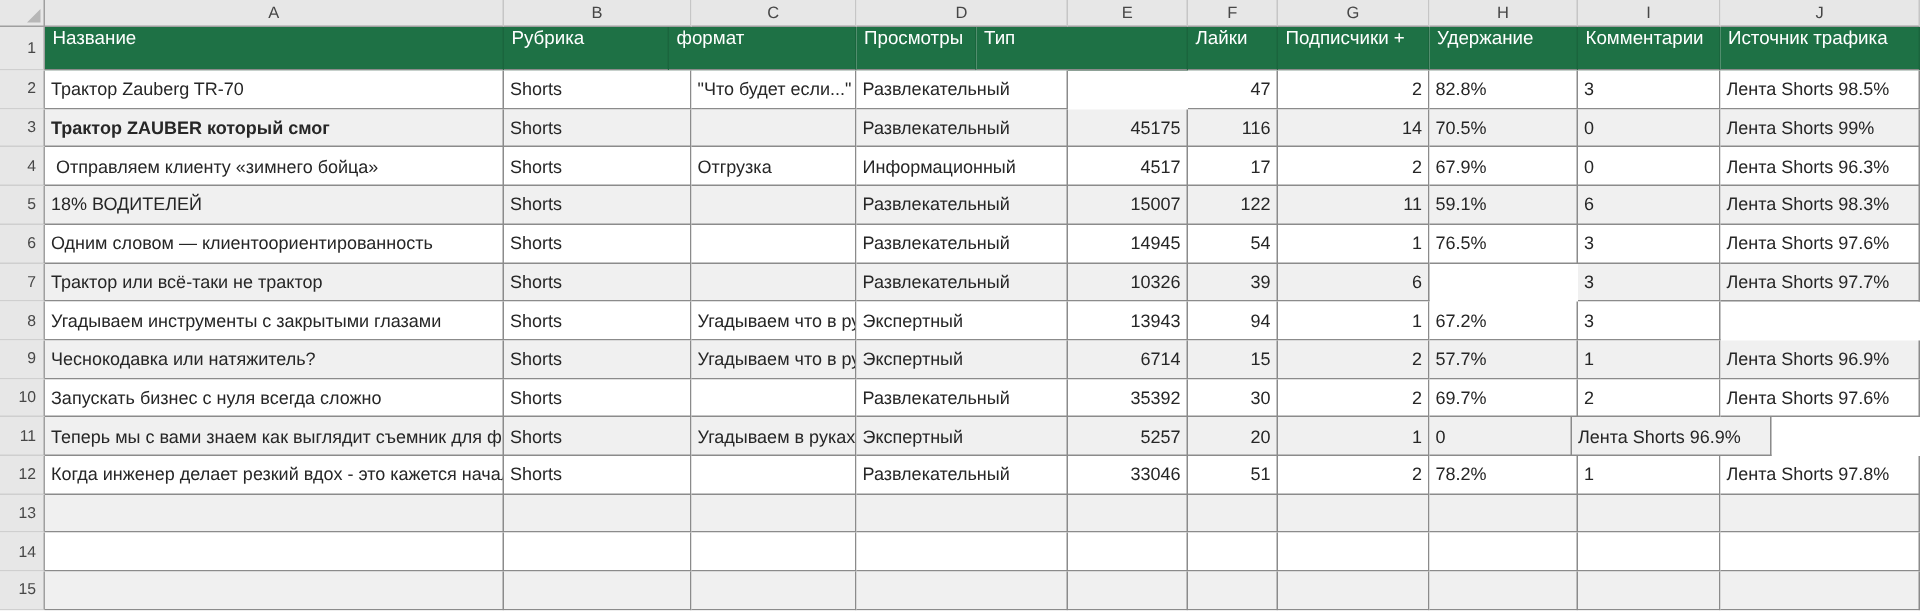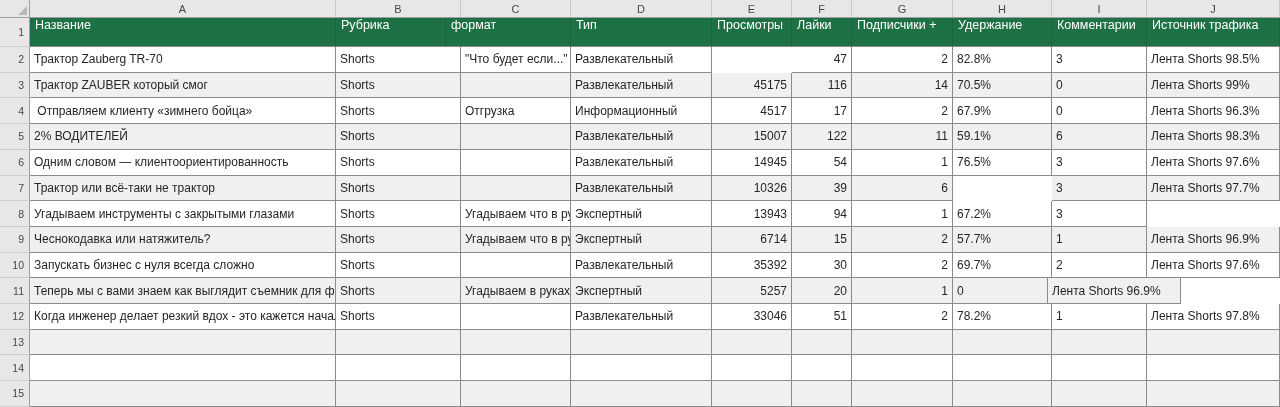--- a/index.html
+++ b/index.html
@@ -49,22 +49,22 @@
       <div class="collabel" style="width: 101px;">G</div>
       <div class="collabel" style="width: 99px;">H</div>
       <div class="collabel" style="width: 95px;">I</div>
       <div class="collabel" style="width: 133px;">J</div>
     </div>
     <div class="row hdr-row">
       <div class="rownum">1</div>
       <div class="hdr-cell" style="width: 306px;">Название</div>
       <div class="hdr-cell" style="width: 110px;">Рубрика</div>
       <div class="hdr-cell" style="width: 125px;">формат</div>
+      <div class="hdr-cell al-c" style="width: 80px;">Просмотры</div>
       <div class="hdr-cell" style="width: 141px;">Тип</div>
-      <div class="hdr-cell al-c" style="width: 80px;">Просмотры</div>
       <div class="hdr-cell al-c" style="width: 60px;">Лайки</div>
       <div class="hdr-cell al-c" style="width: 101px;">Подписчики +</div>
       <div class="hdr-cell al-c" style="width: 99px;">Удержание</div>
       <div class="hdr-cell al-c" style="width: 95px;">Комментарии</div>
       <div class="hdr-cell al-c" style="width: 133px;">Источник трафика</div>
     </div>
     <div class="row data-row">
       <div class="rownum">2</div>
       <div class="cell" style="width: 306px;">Трактор Zauberg TR-70</div>
       <div class="cell" style="width: 125px;">Shorts</div>
@@ -72,21 +72,21 @@
       <div class="cell" style="width: 141px;">Развлекательный</div>
       <div class="cell al-r" style="width: 80px; margin-top: 32px;">13466</div>
       <div class="cell al-r" style="width: 60px;">47</div>
       <div class="cell al-r" style="width: 101px;">2</div>
       <div class="cell" style="width: 99px;">82.8%</div>
       <div class="cell" style="width: 95px;">3</div>
       <div class="cell" style="width: 133px;">Лента Shorts 98.5%</div>
     </div>
     <div class="row data-row row-odd">
       <div class="rownum">3</div>
-      <div class="cell" style="width: 306px;">Трактор ZAUBER который смог</div>
+      <div class="cell" style="width: 306px; font-weight: bold;">Трактор ZAUBER который смог</div>
       <div class="cell" style="width: 125px;">Shorts</div>
       <div class="cell" style="width: 110px;"></div>
       <div class="cell" style="width: 141px;">Развлекательный</div>
       <div class="cell al-r" style="width: 80px;">45175</div>
       <div class="cell al-r" style="width: 60px;">116</div>
       <div class="cell al-r" style="width: 101px;">14</div>
       <div class="cell" style="width: 99px;">70.5%</div>
       <div class="cell" style="width: 95px;">0</div>
       <div class="cell" style="width: 133px;">Лента Shorts 99%</div>
     </div>
@@ -98,21 +98,21 @@
       <div class="cell" style="width: 141px;">Информационный</div>
       <div class="cell al-r" style="width: 80px;">4517</div>
       <div class="cell al-r" style="width: 60px;">17</div>
       <div class="cell al-r" style="width: 101px;">2</div>
       <div class="cell" style="width: 99px;">67.9%</div>
       <div class="cell" style="width: 95px;">0</div>
       <div class="cell" style="width: 133px;">Лента Shorts 96.3%</div>
     </div>
     <div class="row data-row row-odd">
       <div class="rownum">5</div>
-      <div class="cell" style="width: 306px;">2% ВОДИТЕЛЕЙ</div>
+      <div class="cell" style="width: 306px;">18% ВОДИТЕЛЕЙ</div>
       <div class="cell" style="width: 125px;">Shorts</div>
       <div class="cell" style="width: 110px;"></div>
       <div class="cell" style="width: 141px;">Развлекательный</div>
       <div class="cell al-r" style="width: 80px;">15007</div>
       <div class="cell al-r" style="width: 60px;">122</div>
       <div class="cell al-r" style="width: 101px;">11</div>
       <div class="cell" style="width: 99px;">59.1%</div>
       <div class="cell" style="width: 95px;">6</div>
       <div class="cell" style="width: 133px;">Лента Shorts 98.3%</div>
     </div>

